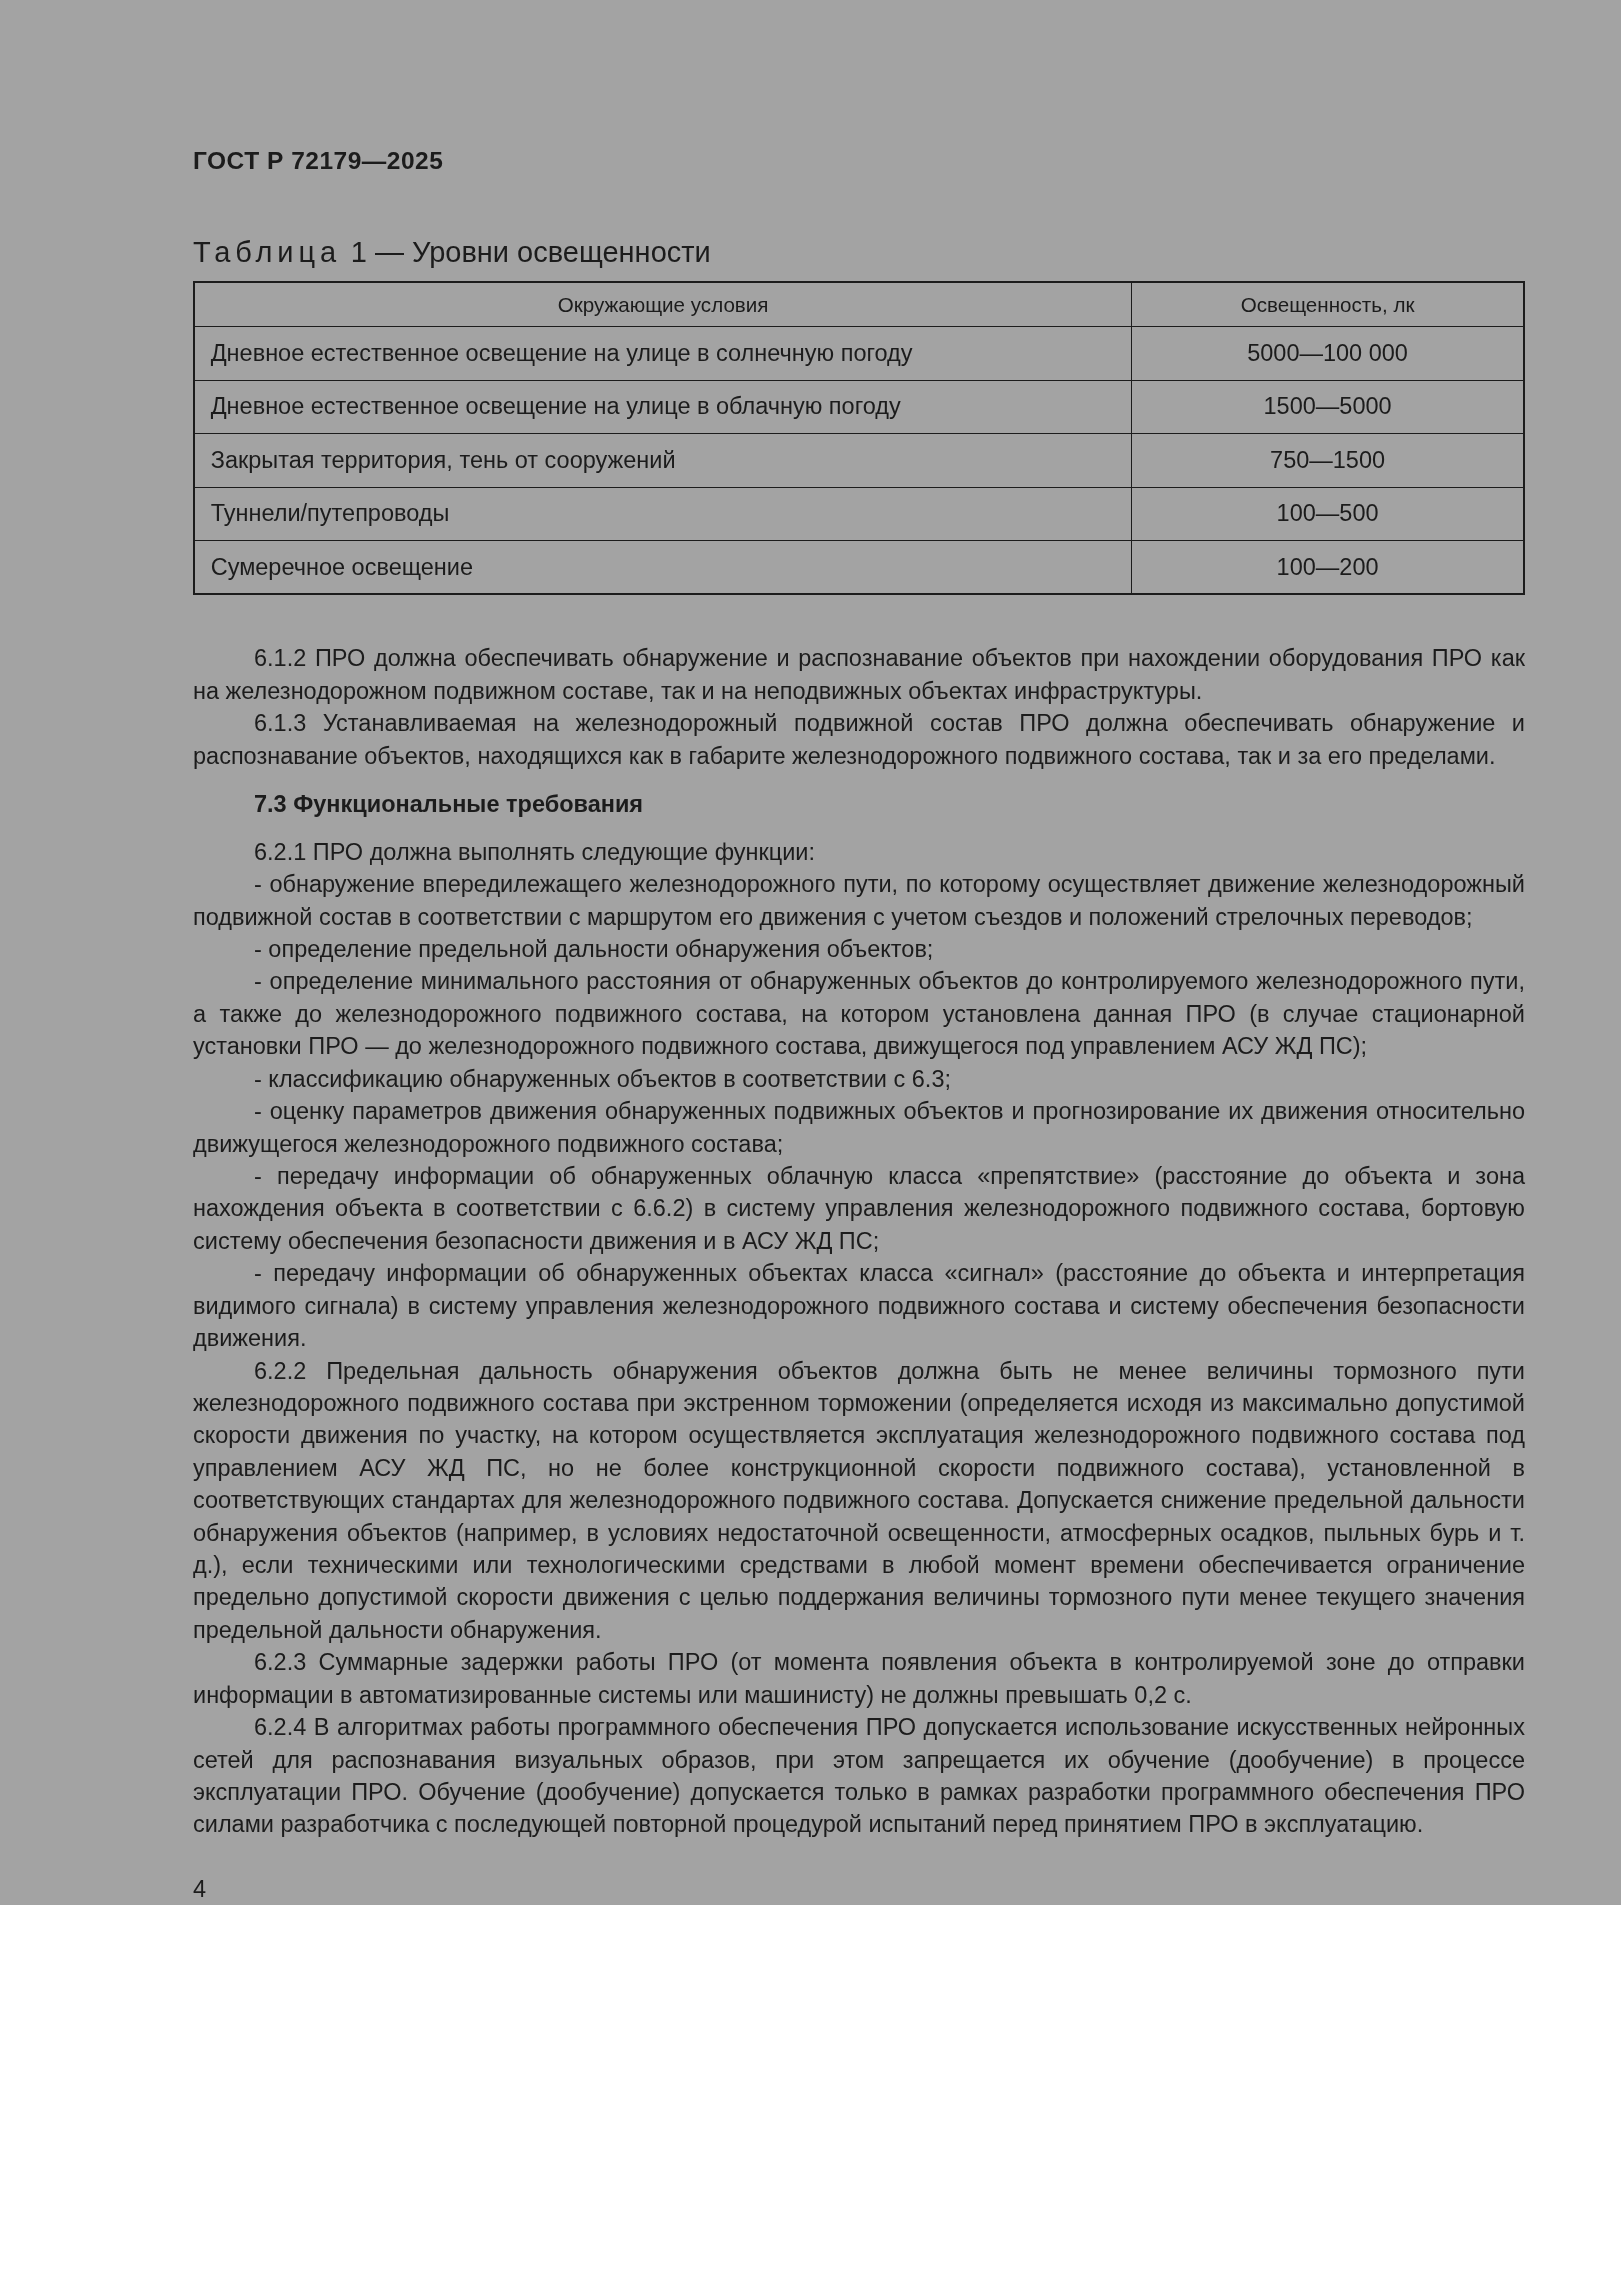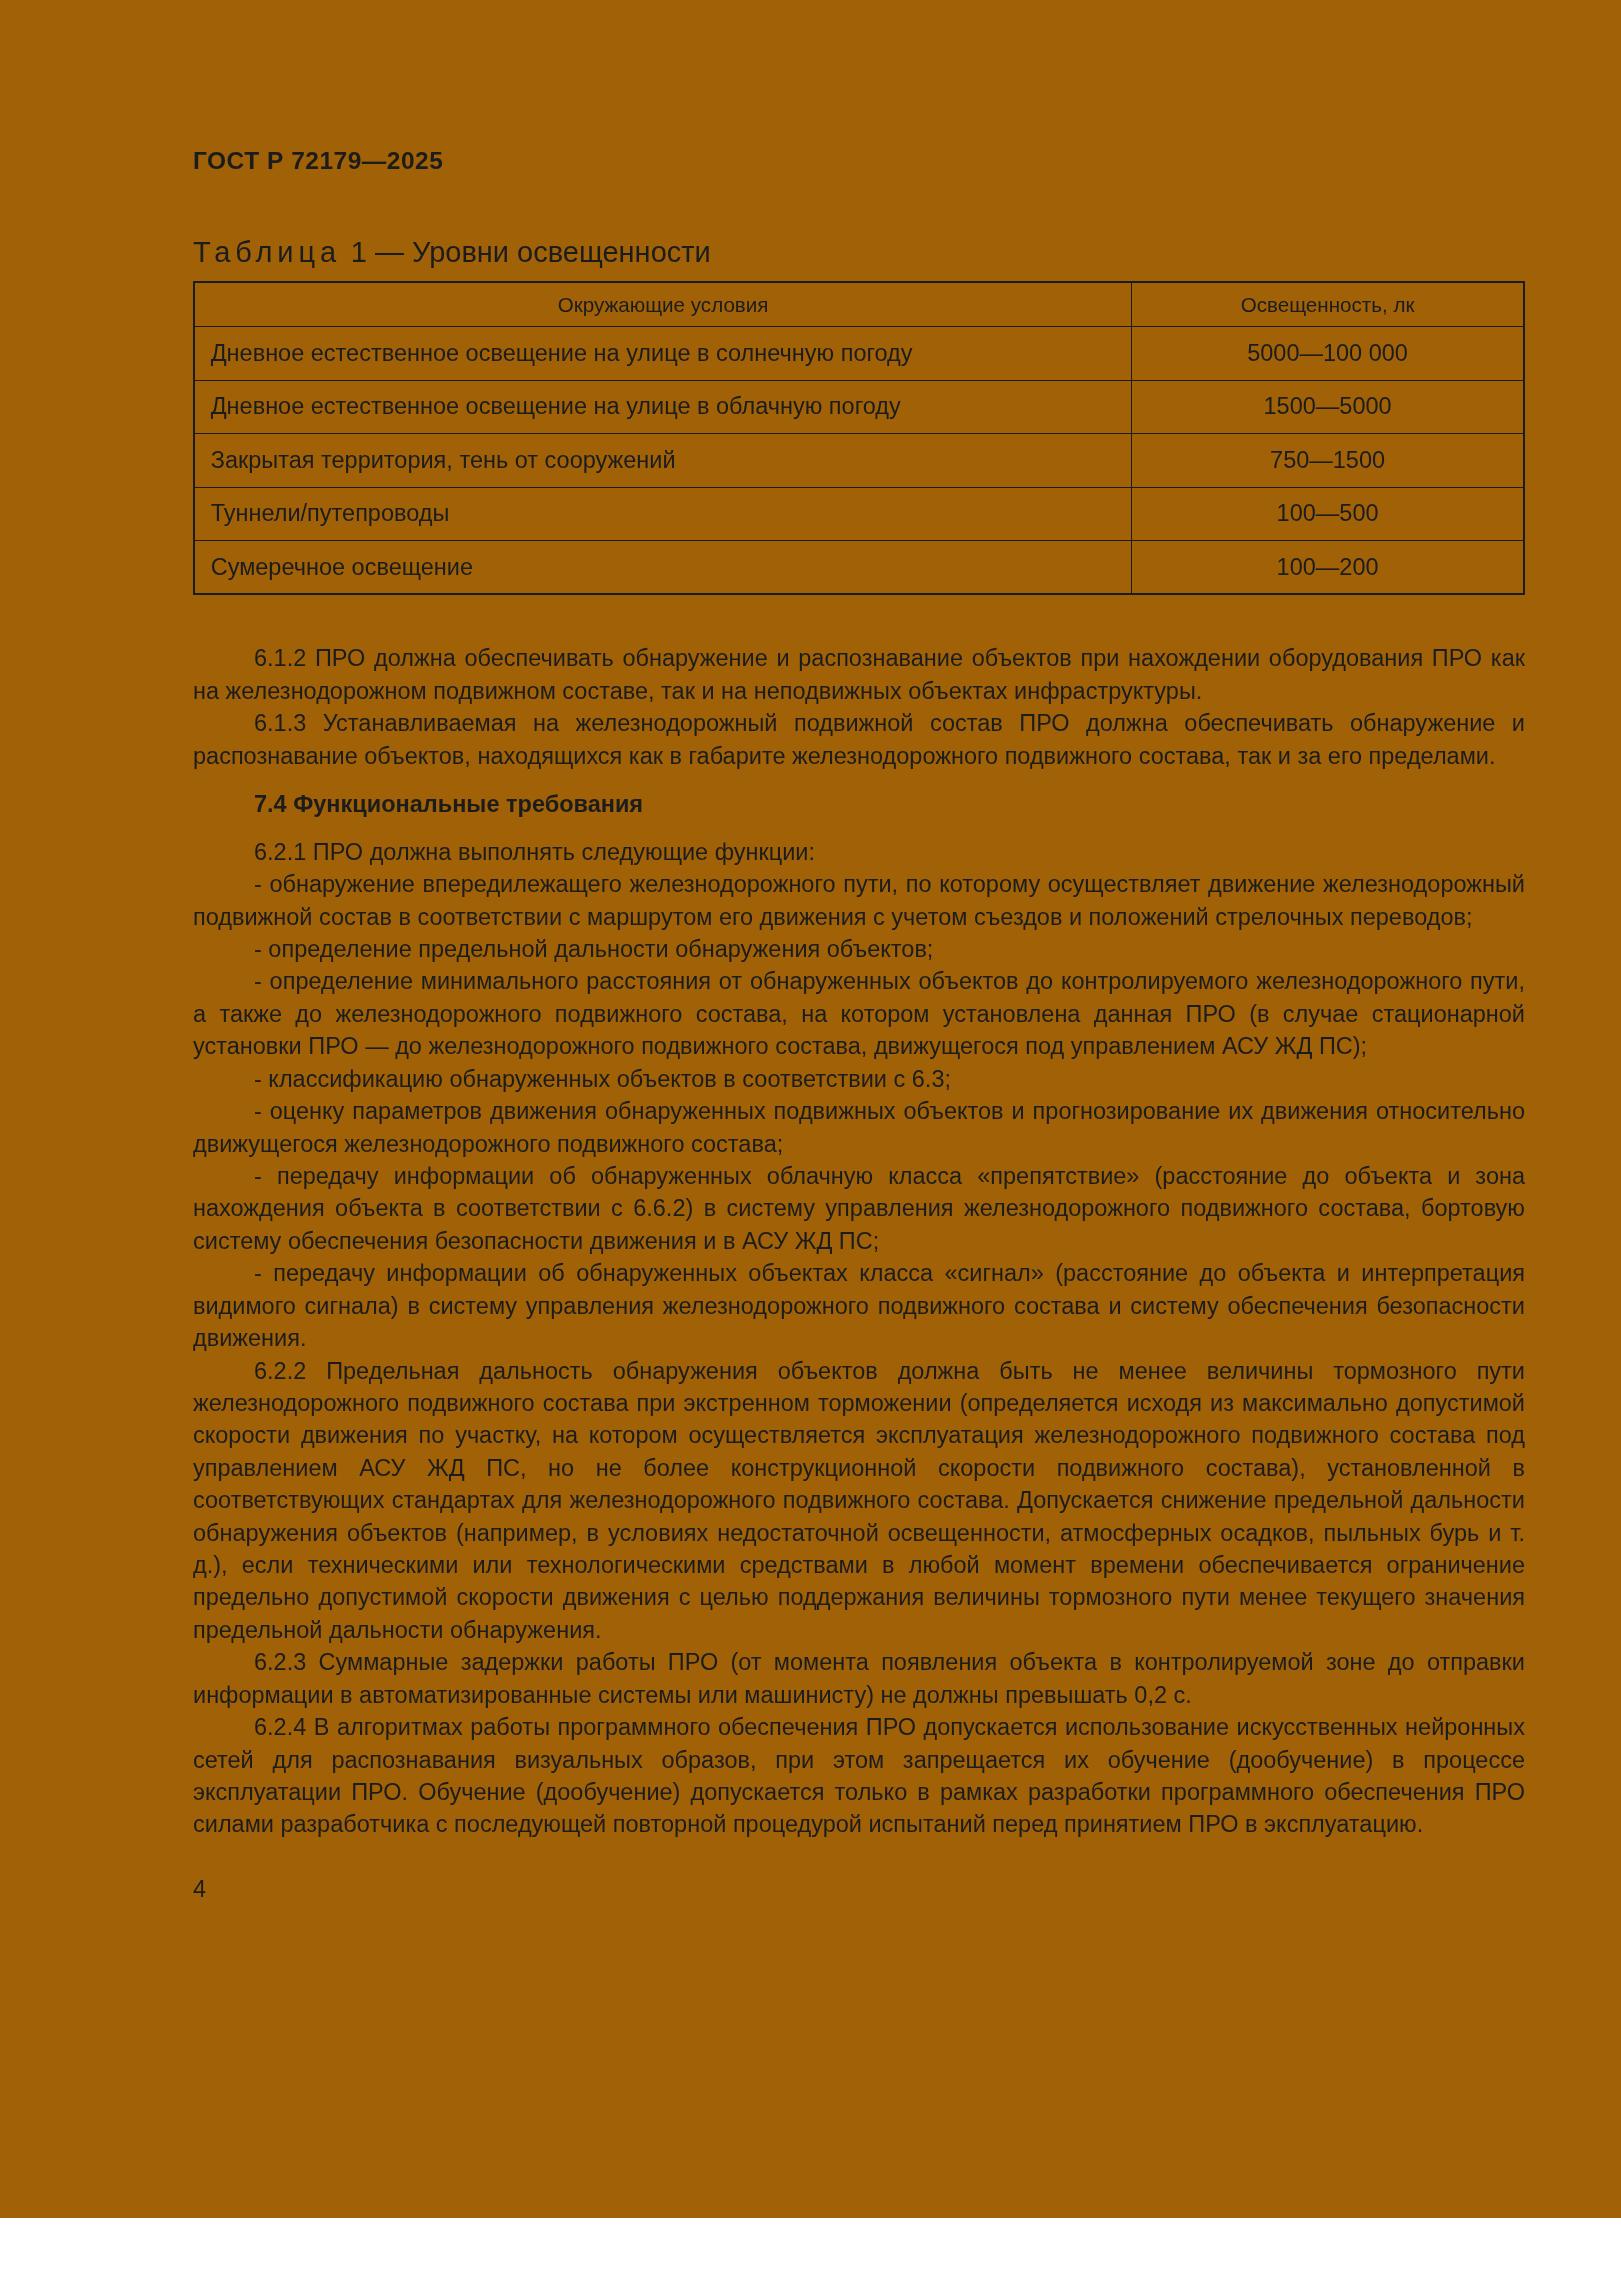--- a/index.html
+++ b/index.html
@@ -1,21 +1,21 @@
 <!DOCTYPE html>
 <html lang="ru"><head>
 <meta charset="utf-8">
 <title>ГОСТ Р 72179—2025 — стр. 4</title>
 <style>
   * { margin: 0; padding: 0; box-sizing: border-box; }
   html, body { background: #ffffff; }
   .page {
     width: 1621px;
-    height: 2218px;
-    background: #a16207;
+    height: 1905px;
+    background: #a3a3a3;
     color: #1c1c1c;
     font-family: "Liberation Sans", sans-serif;
     padding: 147px 96px 0 193px;
     position: relative;
     overflow: hidden;
   }
   .doc-header {
     font-size: 24.5px;
     font-weight: bold;
     margin-bottom: 61px;
@@ -108,21 +108,21 @@
       <tr>
         <td class="cond">Сумеречное освещение</td>
         <td class="lux">100—200</td>
       </tr>
     </tbody>
   </table>
 
   <div class="body-text">
     <p class="para">6.1.2 ПРО должна обеспечивать обнаружение и распознавание объектов при нахождении оборудования ПРО как на железнодорожном подвижном составе, так и на неподвижных объектах инфраструктуры.</p>
     <p class="para">6.1.3 Устанавливаемая на железнодорожный подвижной состав ПРО должна обеспечивать обнаружение и распознавание объектов, находящихся как в габарите железнодорожного подвижного состава, так и за его пределами.</p>
-    <p class="heading">7.4 Функциональные требования</p>
+    <p class="heading">7.3 Функциональные требования</p>
     <p class="para">6.2.1 ПРО должна выполнять следующие функции:</p>
     <p class="para">- обнаружение впередилежащего железнодорожного пути, по которому осуществляет движение железнодорожный подвижной состав в соответствии с маршрутом его движения с учетом съездов и положений стрелочных переводов;</p>
     <p class="para">- определение предельной дальности обнаружения объектов;</p>
     <p class="para">- определение минимального расстояния от обнаруженных объектов до контролируемого железнодорожного пути, а также до железнодорожного подвижного состава, на котором установлена данная ПРО (в случае стационарной установки ПРО — до железнодорожного подвижного состава, движущегося под управлением АСУ ЖД ПС);</p>
     <p class="para">- классификацию обнаруженных объектов в соответствии с 6.3;</p>
     <p class="para">- оценку параметров движения обнаруженных подвижных объектов и прогнозирование их движения относительно движущегося железнодорожного подвижного состава;</p>
     <p class="para">- передачу информации об обнаруженных облачную класса «препятствие» (расстояние до объекта и зона нахождения объекта в соответствии с 6.6.2) в систему управления железнодорожного подвижного состава, бортовую систему обеспечения безопасности движения и в АСУ ЖД ПС;</p>
     <p class="para">- передачу информации об обнаруженных объектах класса «сигнал» (расстояние до объекта и интерпретация видимого сигнала) в систему управления железнодорожного подвижного состава и систему обеспечения безопасности движения.</p>
     <p class="para">6.2.2 Предельная дальность обнаружения объектов должна быть не менее величины тормозного пути железнодорожного подвижного состава при экстренном торможении (определяется исходя из максимально допустимой скорости движения по участку, на котором осуществляется эксплуатация железнодорожного подвижного состава под управлением АСУ ЖД ПС, но не более конструкционной скорости подвижного состава), установленной в соответствующих стандартах для железнодорожного подвижного состава. Допускается снижение предельной дальности обнаружения объектов (например, в условиях недостаточной освещенности, атмосферных осадков, пыльных бурь и т. д.), если техническими или технологическими средствами в любой момент времени обеспечивается ограничение предельно допустимой скорости движения с целью поддержания величины тормозного пути менее текущего значения предельной дальности обнаружения.</p>
     <p class="para">6.2.3 Суммарные задержки работы ПРО (от момента появления объекта в контролируемой зоне до отправки информации в автоматизированные системы или машинисту) не должны превышать 0,2 с.</p>

